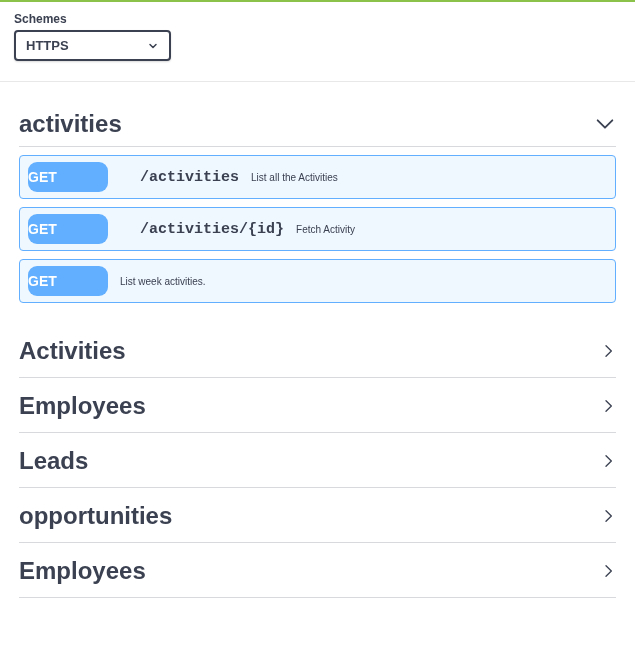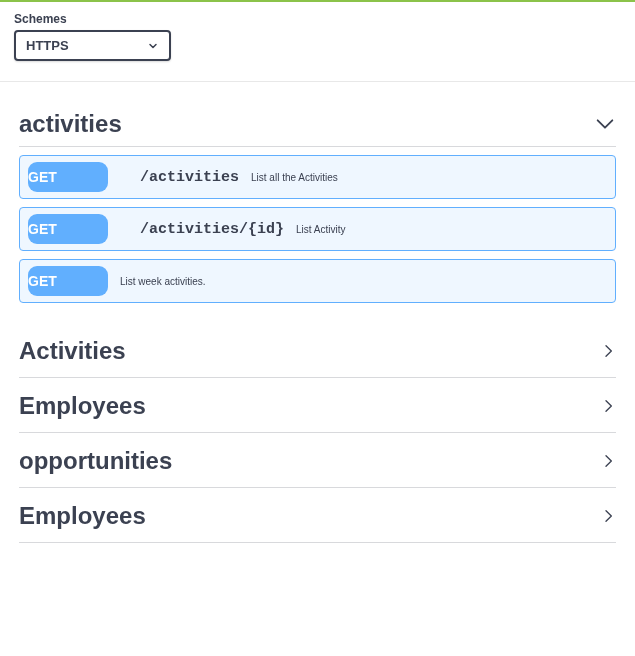--- a/index.html
+++ b/index.html
@@ -153,21 +153,21 @@
 
     <div class="endpoint">
       <div class="method-badge">GET</div>
       <div class="endpoint-path">/activities</div>
       <div class="endpoint-desc">List all the Activities</div>
     </div>
 
     <div class="endpoint">
       <div class="method-badge">GET</div>
       <div class="endpoint-path">/activities/{id}</div>
-      <div class="endpoint-desc">List Activity</div>
+      <div class="endpoint-desc">Fetch Activity</div>
     </div>
 
     <div class="endpoint">
       <div class="method-badge">GET</div>
       <div class="endpoint-desc">List week activities.</div>
     </div>
   </div>
 
   <div class="collapsed-section">
     <div class="collapsed-header">
@@ -176,20 +176,26 @@
           <polyline points="9 4 17 12 9 20"></polyline>
         </svg>
     </div>
     <div class="collapsed-header">
       <div class="collapsed-title">Employees</div>
       <svg class="chevron-right" viewBox="0 0 24 24" fill="none" stroke="#3b4151" stroke-width="2" stroke-linecap="round" stroke-linejoin="round">
           <polyline points="9 4 17 12 9 20"></polyline>
         </svg>
     </div>
     <div class="collapsed-header">
+      <div class="collapsed-title">Leads</div>
+      <svg class="chevron-right" viewBox="0 0 24 24" fill="none" stroke="#3b4151" stroke-width="2" stroke-linecap="round" stroke-linejoin="round">
+          <polyline points="9 4 17 12 9 20"></polyline>
+        </svg>
+    </div>
+    <div class="collapsed-header">
       <div class="collapsed-title">opportunities</div>
       <svg class="chevron-right" viewBox="0 0 24 24" fill="none" stroke="#3b4151" stroke-width="2" stroke-linecap="round" stroke-linejoin="round">
           <polyline points="9 4 17 12 9 20"></polyline>
         </svg>
     </div>
     <div class="collapsed-header">
       <div class="collapsed-title">Employees</div>
       <svg class="chevron-right" viewBox="0 0 24 24" fill="none" stroke="#3b4151" stroke-width="2" stroke-linecap="round" stroke-linejoin="round">
           <polyline points="9 4 17 12 9 20"></polyline>
         </svg>

